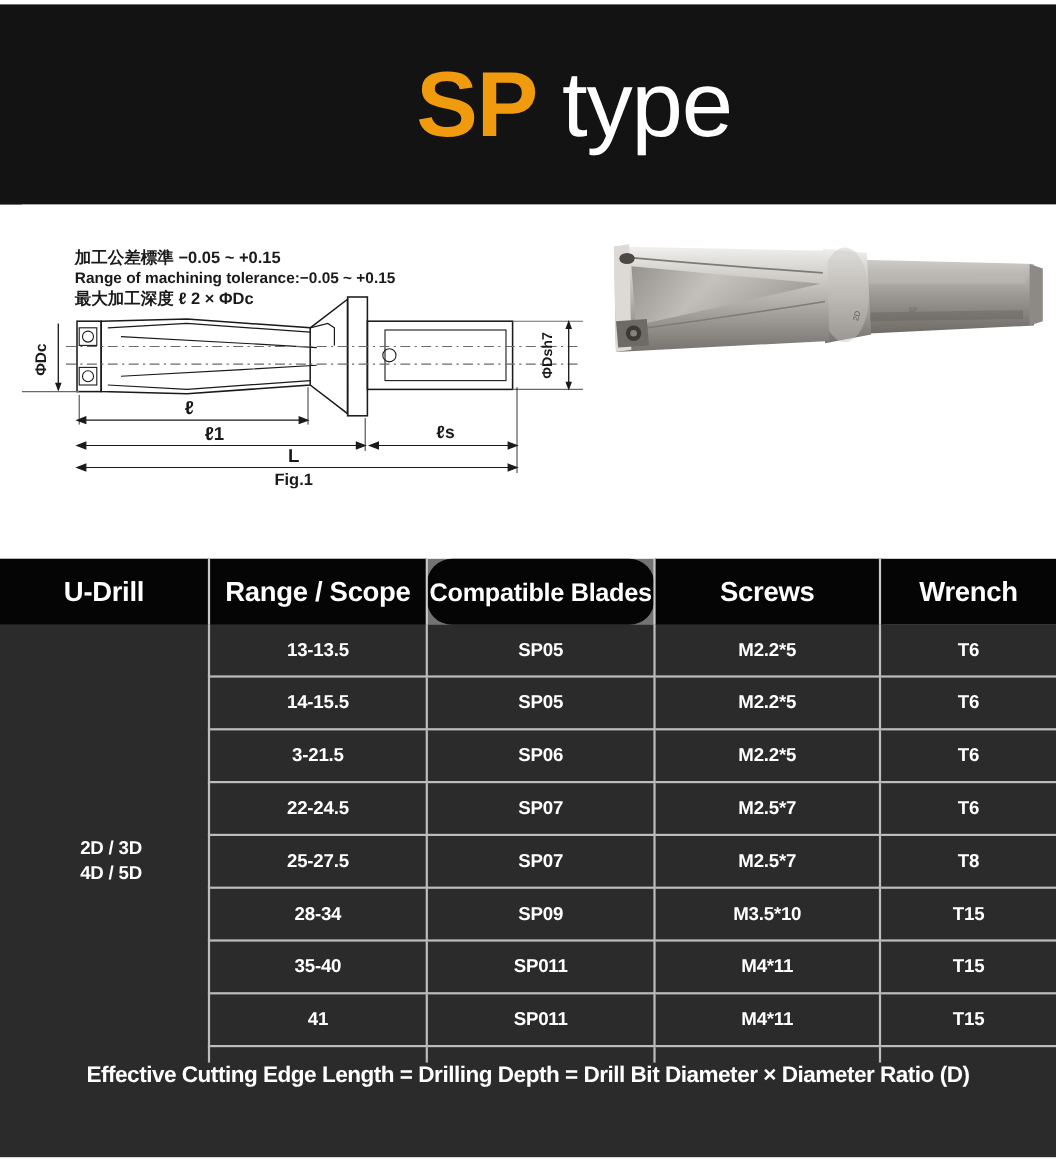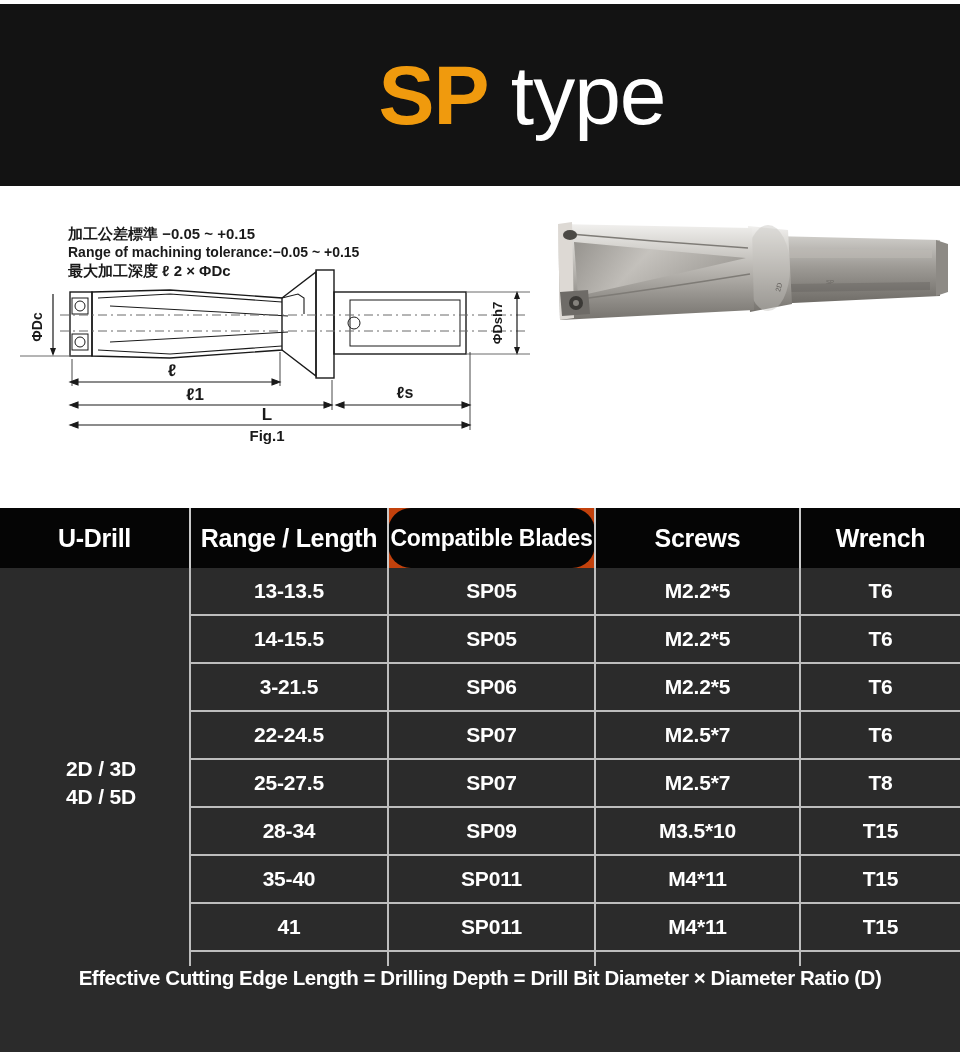--- a/index.html
+++ b/index.html
@@ -28,21 +28,21 @@
   .photo svg{display:block;}
 
   .note{
     position:absolute;left:0;top:474px;width:960px;text-align:center;
     font-size:16.5px;color:#111;font-family:"Liberation Sans",sans-serif;
     letter-spacing:-0.1px;
   }
 
   
   .tablewrap{
-    position:absolute;left:0;top:508px;width:803px;height:458px;background:#c2410c;
+    position:absolute;left:0;top:508px;width:803px;height:458px;background:#737373;
   }
   table.spec{
     border-collapse:collapse;width:960px;table-layout:fixed;
   }
   table.spec col.c0{width:190px;}
   table.spec col.c1{width:198px;}
   table.spec col.c2{width:207px;}
   table.spec col.c3{width:205px;}
   table.spec col.c4{width:160px;}
 
@@ -50,21 +50,21 @@
     background:#050505;color:#fff;height:58px;
     font-size:25px;font-weight:700;letter-spacing:-0.3px;
     border-right:2px solid #c9c9c9;
     font-family:"Liberation Sans",sans-serif;
   }
   table.spec th.small{font-size:23px;border-radius:23px;}
   table.spec th:last-child{border-right:none;}
 
   table.spec td{
     background:#2b2b2b;color:#fff;height:44px;text-align:center;
-    font-size:21px;font-weight:600;letter-spacing:-0.2px;
+    font-size:17px;font-weight:600;letter-spacing:-0.2px;
     border-right:2px solid #bdbdbd;border-bottom:2px solid #bdbdbd;
     font-family:"Liberation Sans",sans-serif;
   }
   table.spec td:last-child{border-right:none;}
   table.spec tr:last-child td{border-bottom:none;}
 
   td.udrill{
     background:#1d1d1d;vertical-align:middle;text-align:center;
     font-size:30px;font-weight:700;line-height:1.32;border-bottom:none;
     letter-spacing:0px;
@@ -241,21 +241,21 @@
     <colgroup>
       <col class="c0">
         <col class="c1">
         <col class="c2">
         <col class="c3">
         <col class="c4">
     </colgroup>
     <thead>
       <tr>
         <th>U-Drill</th>
-        <th>Range / Length</th>
+        <th>Range / Scope</th>
         <th class="small">Compatible Blades</th>
         <th>Screws</th>
         <th>Wrench</th>
       </tr>
     </thead>
     <tbody>
       <tr>
         <td class="udrill" rowspan="9">
           <span>2D / 3D</span><br>
           <span>4D / 5D</span>

